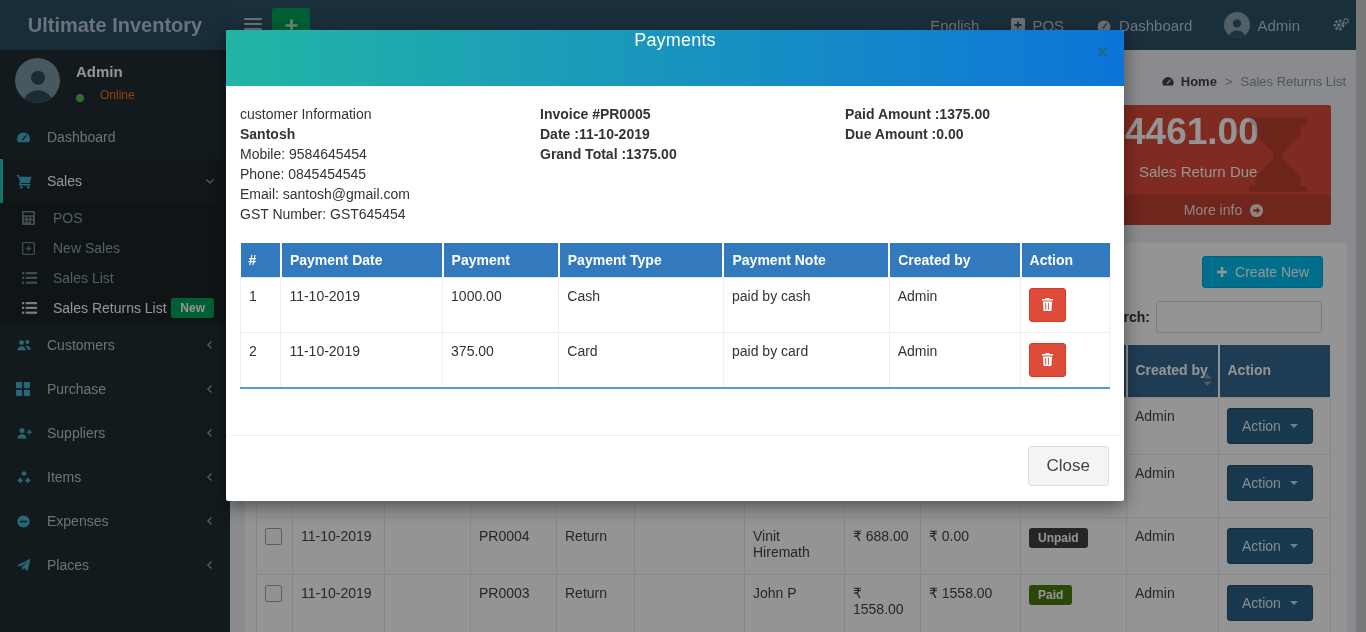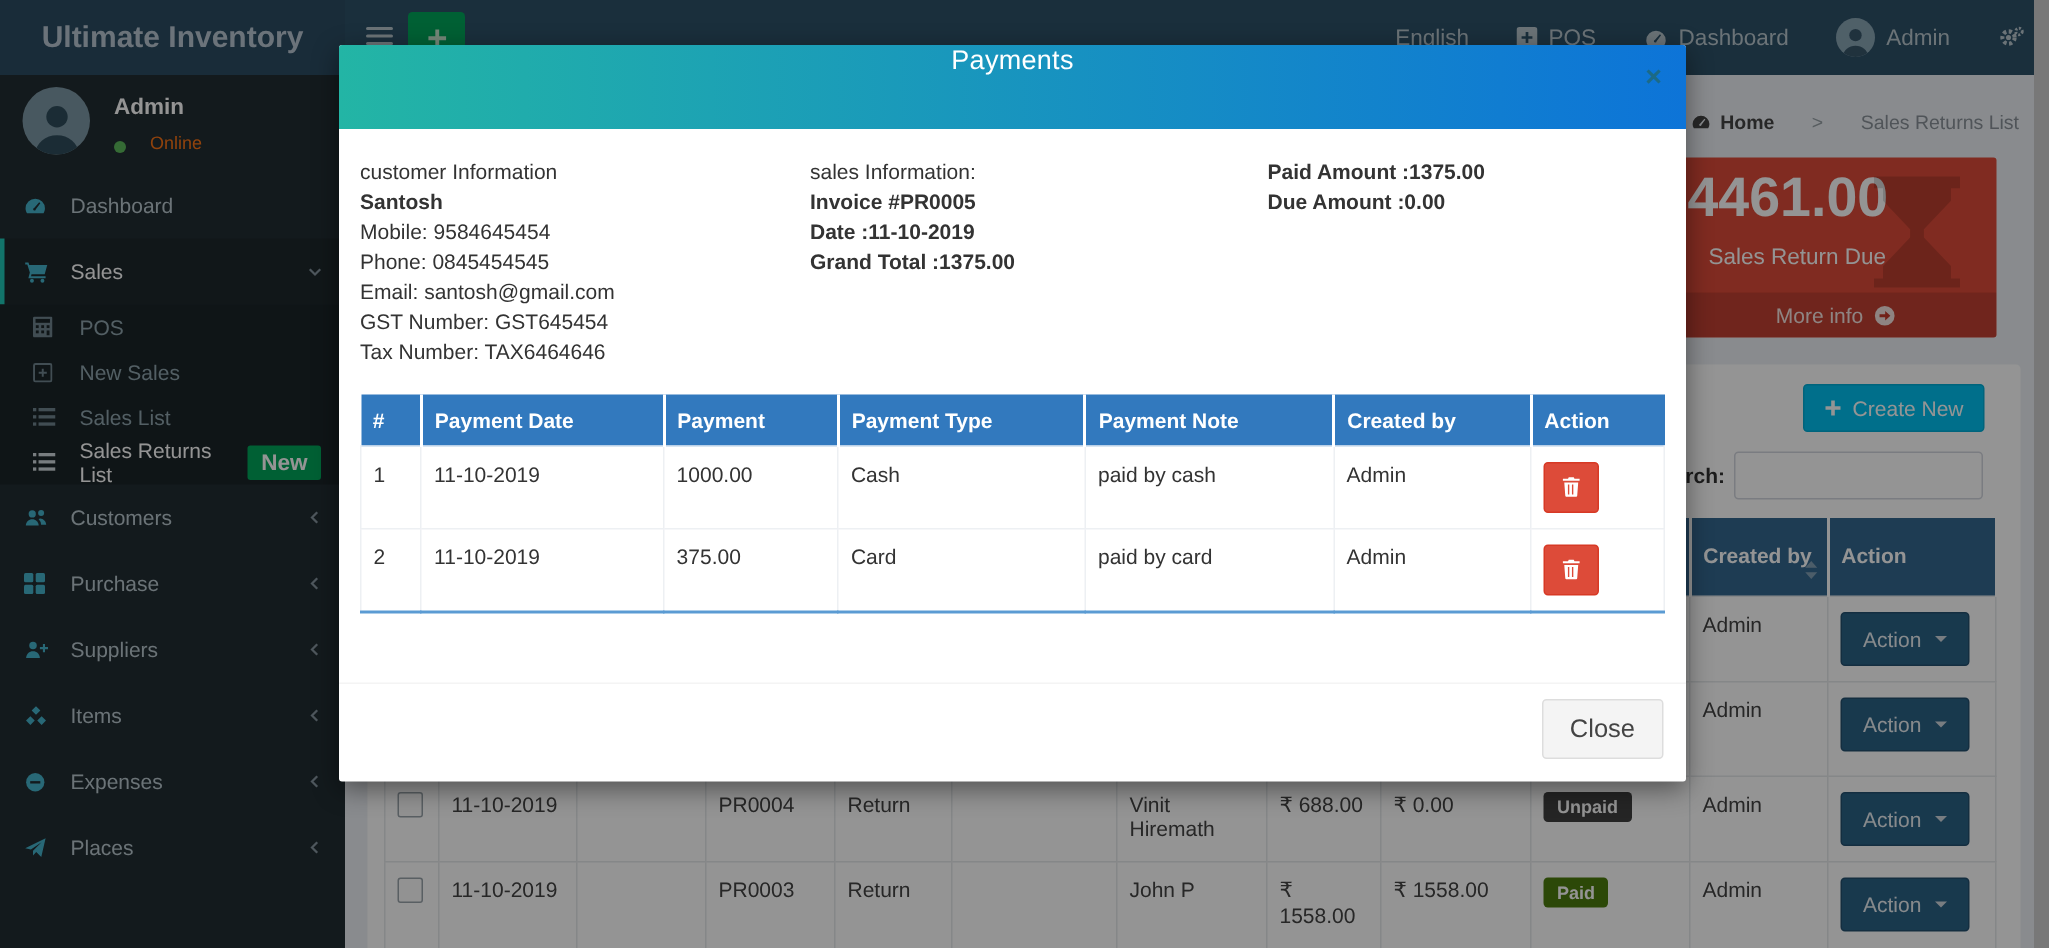--- a/index.html
+++ b/index.html
@@ -27,25 +27,25 @@
 .si{height:44px;display:flex;align-items:center;padding:0 14px 0 16px;color:#b8c7ce;font-size:14px;cursor:pointer}
 .si-ic{width:27px;color:#45b3cb;flex:none}
 .si-lb{flex:1;margin-left:4px}
 .si-ch{color:#8796a0;flex:none}
 .si.active{border-left:3px solid #1fc8b7;padding-left:13px;background:#1e282c;color:#fff}
 .submenu{background:#1b2529}
 .si.child{height:30px;color:#8fa4ad;padding-left:22px}
 .si.child .si-ic{color:#70858f}
 .si.child.current{color:#fff}
 .si.child.current .si-ic{color:#cfd8dc}
-.badge-new{background:#00a65a;color:#fff;font-size:15px;font-weight:bold;padding:3px 9px;border-radius:2px;margin-right:2px}
+.badge-new{background:#00a65a;color:#fff;font-size:12px;font-weight:bold;padding:3px 9px;border-radius:2px;margin-right:2px}
 
 
 .content{position:absolute;left:230px;top:50px;width:1136px;height:582px;background:#ecf0f5}
-.breadcrumb{position:absolute;top:24px;right:20px;display:flex;gap:25px;font-size:13px;color:#97a0a6}
+.breadcrumb{position:absolute;top:24px;right:20px;display:flex;gap:8px;font-size:13px;color:#97a0a6}
 .bc-home{display:flex;align-items:center;gap:6px;color:#444;font-weight:bold;cursor:pointer}
 .bc-cur{color:#8a9299}
 .smallbox{position:absolute;left:887px;top:55px;width:214px;height:120px;background:#dd4b39;border-radius:2px;color:#fff;overflow:hidden;}
 .sb-value{position:absolute;left:8px;top:6px;font-size:37px;font-weight:bold}
 .sb-label{position:absolute;left:22px;top:58px;font-size:15px}
 .sb-hourglass{position:absolute;right:16px;top:12px;opacity:.55}
 .sb-footer{position:absolute;left:0;bottom:0;width:100%;height:30px;background:rgba(0,0,0,.12);display:flex;align-items:center;justify-content:center;gap:7px;font-size:14px;color:#f4e4e1;cursor:pointer}
 .box{position:absolute;left:15px;top:193px;width:1102px;height:500px;background:#fff;border-radius:3px}
 .create-btn{position:absolute;top:13px;right:24px;background:#00c0ef;color:#fff;border:1px solid #00acd6;border-radius:3px;padding:7px 13px;font-size:14px;display:flex;gap:7px;align-items:center;cursor:pointer}
 .search-row{position:absolute;top:58px;right:25px;display:flex;align-items:center;gap:6px;font-size:14px;color:#333;font-weight:bold}
@@ -514,24 +514,22 @@
   </div>
   <div class="modal-body">
     <div class="info-row">
       <div class="info-col c1">
         <div>customer Information</div>
         <div class="b">Santosh</div>
         <div>Mobile: 9584645454</div>
         <div>Phone: 0845454545</div>
         <div>Email: santosh@gmail.com</div>
         <div>GST Number: GST645454</div>
-        <div>Tax Number: TAX6464646</div>
       </div>
       <div class="info-col c2">
-        <div>sales Information:</div>
         <div class="b">Invoice #PR0005</div>
         <div class="b">Date :11-10-2019</div>
         <div class="b">Grand Total :1375.00</div>
       </div>
       <div class="info-col c3">
         <div>Paid Amount :1375.00</div>
         <div>Due Amount :0.00</div>
       </div>
     </div>
 

